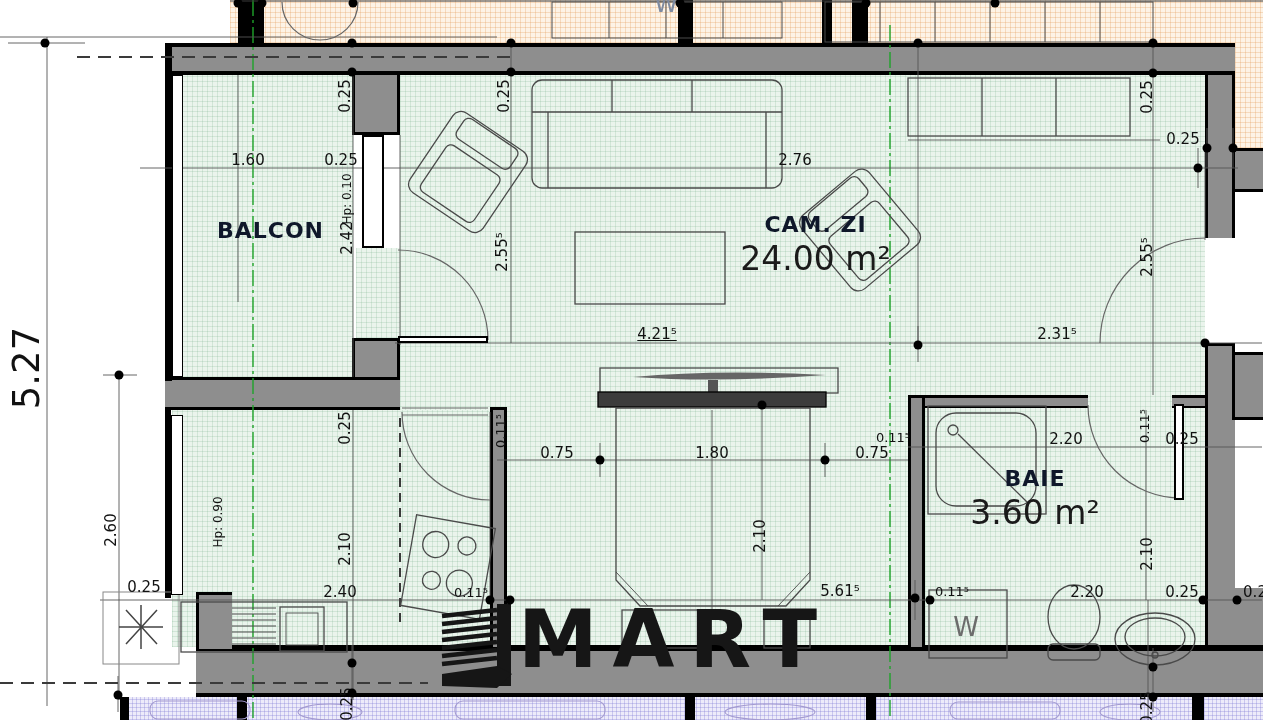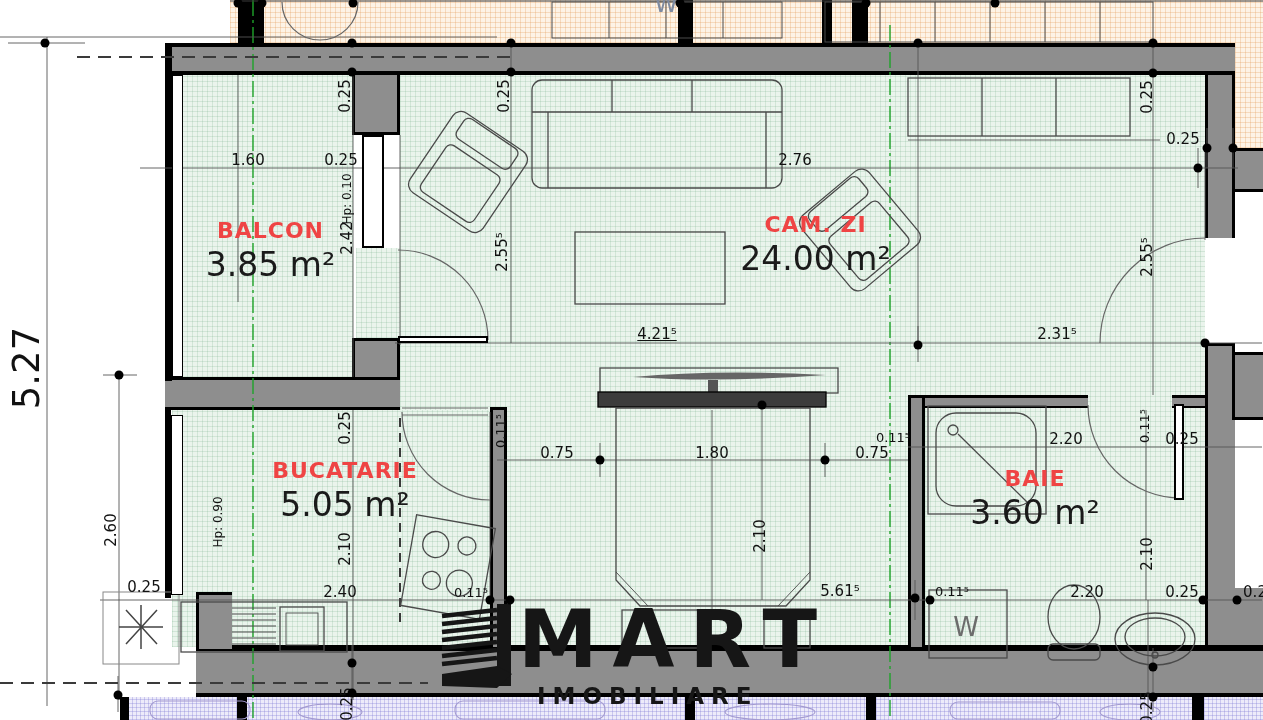--- a/index.html
+++ b/index.html
@@ -16,21 +16,21 @@
                      repeating-linear-gradient(90deg,rgba(120,115,210,.30) 0 1px,transparent 1px 4px);}
   .wall{position:absolute;z-index:8;background:#8e8e8e;box-sizing:border-box;}
   .blk{position:absolute;z-index:9;background:#000;}
   .leaf{position:absolute;z-index:16;background:#fff;border:2px solid #000;box-sizing:border-box;}
   svg.overlay{position:absolute;left:0;top:0;z-index:15;}
   .dim{position:absolute;font-size:15px;color:#111;white-space:nowrap;z-index:26;
        font-family:"DejaVu Sans",sans-serif;}
   .dot{position:absolute;width:9px;height:9px;background:#000;border-radius:50%;
        transform:translate(-50%,-50%);z-index:28;}
   .room{position:absolute;z-index:27;text-align:center;}
-  .room .rname{font-weight:bold;font-size:22px;color:#ef4444;letter-spacing:1px;}
+  .room .rname{font-weight:bold;font-size:22px;color:#0f172a;letter-spacing:1px;}
   .room .rarea{font-size:33px;color:#1a1a1a;margin-top:2px;}
   .wlabel{position:absolute;z-index:27;color:#6c6c6c;font-size:26px;transform:translate(-50%,-50%);}
   .wm{position:absolute;z-index:35;color:#161616;font-weight:bold;
       font-family:"DejaVu Sans",sans-serif;}
 </style>
 </head>
 <body>
 
 <div id="stage">
 
@@ -201,40 +201,34 @@
     </g>
     <g stroke="#161616" stroke-width="4.5">
       <path d="M442 616 L497 610 M442 624 L497 618 M442 632 L497 626 M442 640 L497 634 M442 648 L497 642 M442 656 L497 650 M442 664 L497 658"></path>
       <rect x="497" y="604" width="14" height="82" fill="#161616" stroke="none"></rect>
       <path d="M442 674 L497 666 L512 674 L497 688 L442 686 Z" fill="#161616" stroke="none"></path>
     </g>
   </svg>
 
   <div class="room" style="left:198px;top:218px;width:145px;">
     <div class="rname">BALCON</div>
-    <div class="rarea">3.85 m²</div>
   </div>
   <div class="room" style="left:733px;top:212px;width:165px;">
     <div class="rname">CAM. ZI</div>
     <div class="rarea">24.00 m²</div>
   </div>
-  <div class="room" style="left:260px;top:458px;width:170px;">
-    <div class="rname">BUCATARIE</div>
-    <div class="rarea">5.05 m²</div>
-  </div>
   <div class="room" style="left:960px;top:466px;width:150px;">
     <div class="rname">BAIE</div>
     <div class="rarea">3.60 m²</div>
   </div>
 
   <div class="wlabel" style="left:966px;top:627px;">W</div>
   <div class="wlabel" style="left:666px;top:4px;color:#7e8aa0;font-size:24px;">W</div>
 
   <div class="wm" style="left:518px;top:600px;font-size:80px;letter-spacing:15px;line-height:80px;">MART</div>
-  <div class="wm" style="left:537px;top:683px;font-size:23px;letter-spacing:7px;font-weight:600;">IMOBILIARE</div>
 
 <div class="dim" style="left: 248px; top: 160px; transform: translate(-50%, -50%);">1.60</div>
     <div class="dim" style="left: 341px; top: 160px; transform: translate(-50%, -50%);">0.25</div>
     <div class="dim" style="left: 795px; top: 160px; transform: translate(-50%, -50%);">2.76</div>
     <div class="dim" style="left: 1183px; top: 139px; transform: translate(-50%, -50%);">0.25</div>
     <div class="dim" style="left: 345px; top: 96px; transform: translate(-50%, -50%) rotate(-90deg);">0.25</div>
     <div class="dim" style="left: 347px; top: 199px; font-size: 12px; transform: translate(-50%, -50%) rotate(-90deg);">Hp: 0.10</div>
     <div class="dim" style="left: 347px; top: 238px; transform: translate(-50%, -50%) rotate(-90deg);">2.42</div>
     <div class="dim" style="left: 504px; top: 96px; transform: translate(-50%, -50%) rotate(-90deg);">0.25</div>
     <div class="dim" style="left: 502px; top: 252px; transform: translate(-50%, -50%) rotate(-90deg);">2.55⁵</div>

